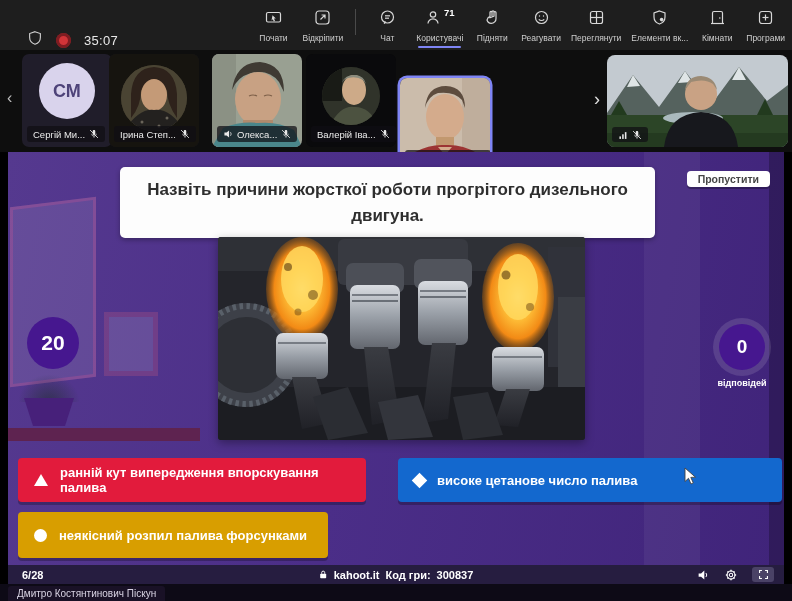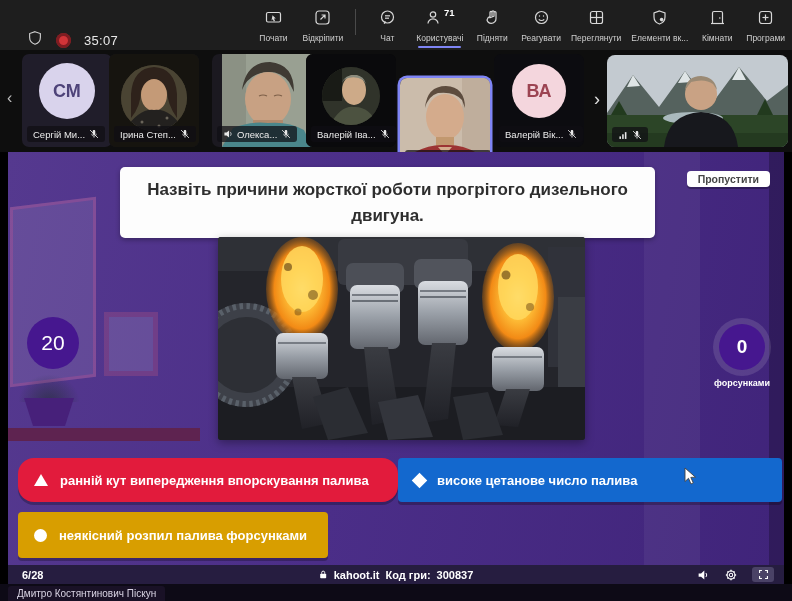--- a/index.html
+++ b/index.html
@@ -55,34 +55,34 @@
   .darkband{position:absolute;right:0;top:0;width:15px;height:100%;background:rgba(0,0,0,.25);}
 
   .qcard{position:absolute;left:112px;top:15px;width:535px;background:#fdfdfd;border-radius:5px;
          box-shadow:0 2px 5px rgba(0,0,0,.30);padding:10px 22px;box-sizing:border-box;text-align:center;
          font-weight:bold;font-size:17px;line-height:1.5;color:#2e2e2e;}
   .skip{position:absolute;right:14px;top:19px;background:#fff;border:none;border-radius:4px;
         padding:2px 11px;font-family:inherit;font-weight:bold;font-size:10.5px;color:#464646;
         box-shadow:0 2px 0 rgba(0,0,0,.28);}
   .timer{position:absolute;left:19px;top:165px;width:52px;height:52px;border-radius:50%;
          background:var(--kahoot_purple);display:flex;align-items:center;justify-content:center;
-         color:#fff;font-size:21px;font-weight:normal;}
+         color:#fff;font-size:21px;font-weight:bold;}
   .media{position:absolute;left:210px;top:85px;width:367px;height:203px;border-radius:3px;overflow:hidden;
          box-shadow:0 3px 10px rgba(0,0,0,.35);}
   .media svg{display:block;width:100%;height:100%;}
   .answrap{position:absolute;left:694px;top:172px;width:80px;text-align:center;color:#fff;}
   .anscircle{width:46px;height:46px;margin:0 auto;border-radius:50%;background:var(--kahoot_purple);
              display:flex;align-items:center;justify-content:center;font-size:19px;font-weight:bold;
              box-shadow:0 0 0 6px rgba(255,255,255,.12);}
   .anslabel{margin-top:8px;font-size:9px;font-weight:bold;}
 
   .opt{position:absolute;height:44px;border-radius:4px;display:flex;align-items:center;gap:12px;
        padding-left:16px;box-sizing:border-box;color:#fff;font-weight:bold;font-size:13px;
        box-shadow:0 3px 0 rgba(0,0,0,.25);}
-  .opt-red{left:10px;top:306px;width:380px;background:var(--answer_red);border-radius:16px;}
+  .opt-red{left:10px;top:306px;width:348px;background:var(--answer_red);}
   .opt-blue{left:390px;top:306px;width:384px;background:var(--answer_blue);align-items:center;}
   .opt-yellow{left:10px;top:360px;width:310px;height:46px;background:var(--answer_yellow);}
   .shp-tri{width:0;height:0;border-left:7px solid transparent;border-right:7px solid transparent;border-bottom:12px solid #fff;}
   .shp-dia{width:11px;height:11px;background:#fff;transform:rotate(45deg);}
   .shp-cir{width:13px;height:13px;background:#fff;border-radius:50%;}
 
   .kfooter{position:absolute;left:8px;top:565px;width:776px;height:19px;background:#261d40;
            display:flex;align-items:center;color:#fff;font-weight:bold;font-size:11px;}
   .kf-left{padding-left:14px;}
   .kf-center{position:absolute;left:50%;transform:translateX(-50%);display:flex;align-items:center;gap:6px;}
@@ -252,21 +252,21 @@
         <span>Ірина Степ...</span>
         <svg viewBox="0 0 14 14">
             <path d="M7 1.5c1 0 1.8.8 1.8 1.8v3.4a1.8 1.8 0 0 1-3.6 0V3.3C5.2 2.3 6 1.5 7 1.5z" fill="#e8e8e8"></path>
             <path d="M3.8 6.7a3.2 3.2 0 0 0 6.4 0" fill="none" stroke="#e8e8e8"></path>
             <line x1="7" y1="10" x2="7" y2="12.2" stroke="#e8e8e8"></line>
             <line x1="1.5" y1="1.5" x2="12.5" y2="12.5" stroke="#e8e8e8" stroke-width="1.2"></line>
           </svg>
       </div>
     </div>
 
-    <div class="tile" style="left:212px;padding-left:20px;">
+    <div class="tile" style="left:212px;">
       <svg class="fill" viewBox="0 0 90 93">
         <rect width="90" height="93" fill="#99a092"></rect>
         <rect width="24" height="93" fill="#8b9184"></rect>
         <path d="M20 36 Q24 8 48 8 Q72 10 72 38 L67 28 Q57 15 39 19 Q25 23 20 36 Z" fill="#3f3a33"></path>
         <ellipse cx="46" cy="45" rx="23" ry="27" fill="#c8a183"></ellipse>
         <path d="M37 42 q4 -2 8 0 M52 42 q4 -2 8 0" stroke="#7d5f48" fill="none" stroke-width="1.2"></path>
         <rect x="31" y="66" width="30" height="10" fill="#b08a6d"></rect>
         <path d="M0 93 L11 74 Q29 67 46 69 Q66 67 82 76 L90 93 Z" fill="#4a868b"></path>
       </svg>
       <div class="pill">
@@ -318,32 +318,20 @@
         <ellipse cx="45" cy="39" rx="19" ry="23" fill="#d4ab8c"></ellipse>
         <rect x="36" y="59" width="18" height="10" fill="#c2986f"></rect>
         <path d="M7 93 L15 74 Q30 66 45 67 Q62 66 77 75 L83 93 Z" fill="#9c3433"></path>
         <path d="M38 69 L45 77 L52 69 Z" fill="#d4ab8c"></path>
       </svg>
       <div class="pill">
         <span>Дмитро Костян...</span>
       </div>
     </div>
 
-    <div class="tile" style="left:494px;background:#0c0c10;">
-      <div class="avatar av-6">ВА</div>
-      <div class="pill">
-        <span>Валерій Вік...</span>
-        <svg viewBox="0 0 14 14">
-            <path d="M7 1.5c1 0 1.8.8 1.8 1.8v3.4a1.8 1.8 0 0 1-3.6 0V3.3C5.2 2.3 6 1.5 7 1.5z" fill="#e8e8e8"></path>
-            <path d="M3.8 6.7a3.2 3.2 0 0 0 6.4 0" fill="none" stroke="#e8e8e8"></path>
-            <line x1="7" y1="10" x2="7" y2="12.2" stroke="#e8e8e8"></line>
-            <line x1="1.5" y1="1.5" x2="12.5" y2="12.5" stroke="#e8e8e8" stroke-width="1.2"></line>
-          </svg>
-      </div>
-    </div>
 
     <div class="chev" style="left:594px;font-size:18px;color:#e0e0e0;">›</div>
 
     <div class="tile-big">
       <svg class="fill" viewBox="0 0 181 92">
         <rect width="181" height="92" fill="#c3cad0"></rect>
         <polygon points="0,58 26,20 52,52 78,16 104,50 132,12 160,46 181,30 181,92 0,92" fill="#55625e"></polygon>
         <polygon points="26,20 33,31 20,32" fill="#dfe5e6"></polygon>
         <polygon points="78,16 85,27 71,28" fill="#dfe5e6"></polygon>
         <polygon points="132,12 139,25 125,25" fill="#dfe5e6"></polygon>
@@ -440,21 +428,21 @@
         <polygon points="288,152 312,152 300,190 276,188" fill="url(#gDark)"></polygon>
         <polygon points="95,160 130,150 150,196 110,203" fill="#2b2d33"></polygon>
         <polygon points="160,165 200,158 215,200 170,203" fill="#33353c"></polygon>
         <polygon points="235,160 270,155 285,198 245,203" fill="#2b2d33"></polygon>
         <rect x="340" y="60" width="27" height="90" fill="#3a3d44"></rect>
       </svg>
     </div>
 
     <div class="answrap">
       <div class="anscircle">0</div>
-      <div class="anslabel">форсунками</div>
+      <div class="anslabel">відповідей</div>
     </div>
 
     <div class="opt opt-red">
       <span class="shp-tri"></span>
       <span>ранній кут випередження впорскування палива</span>
     </div>
     <div class="opt opt-blue">
       <span class="shp-dia"></span>
       <span>високе цетанове число палива</span>
     </div>

